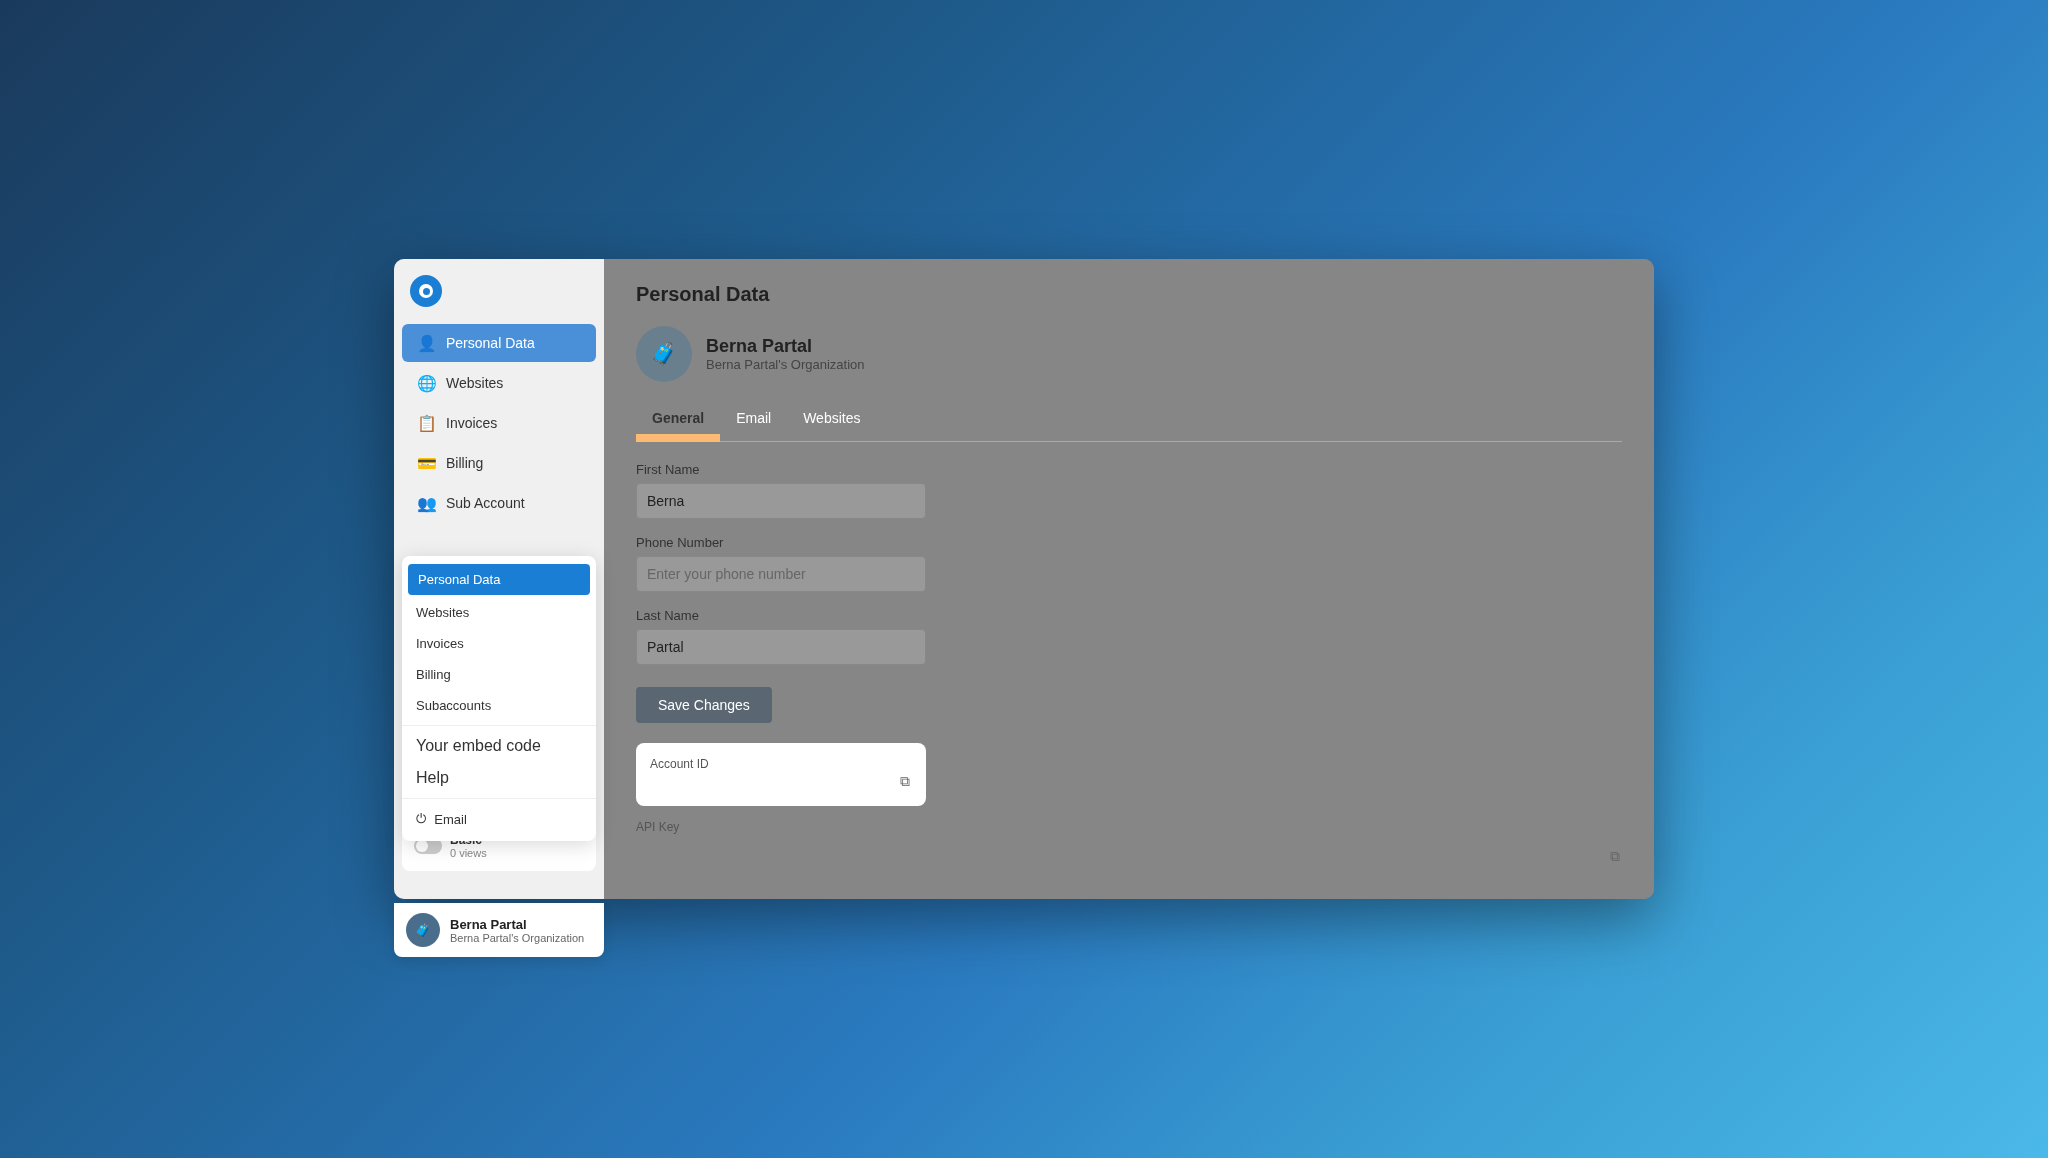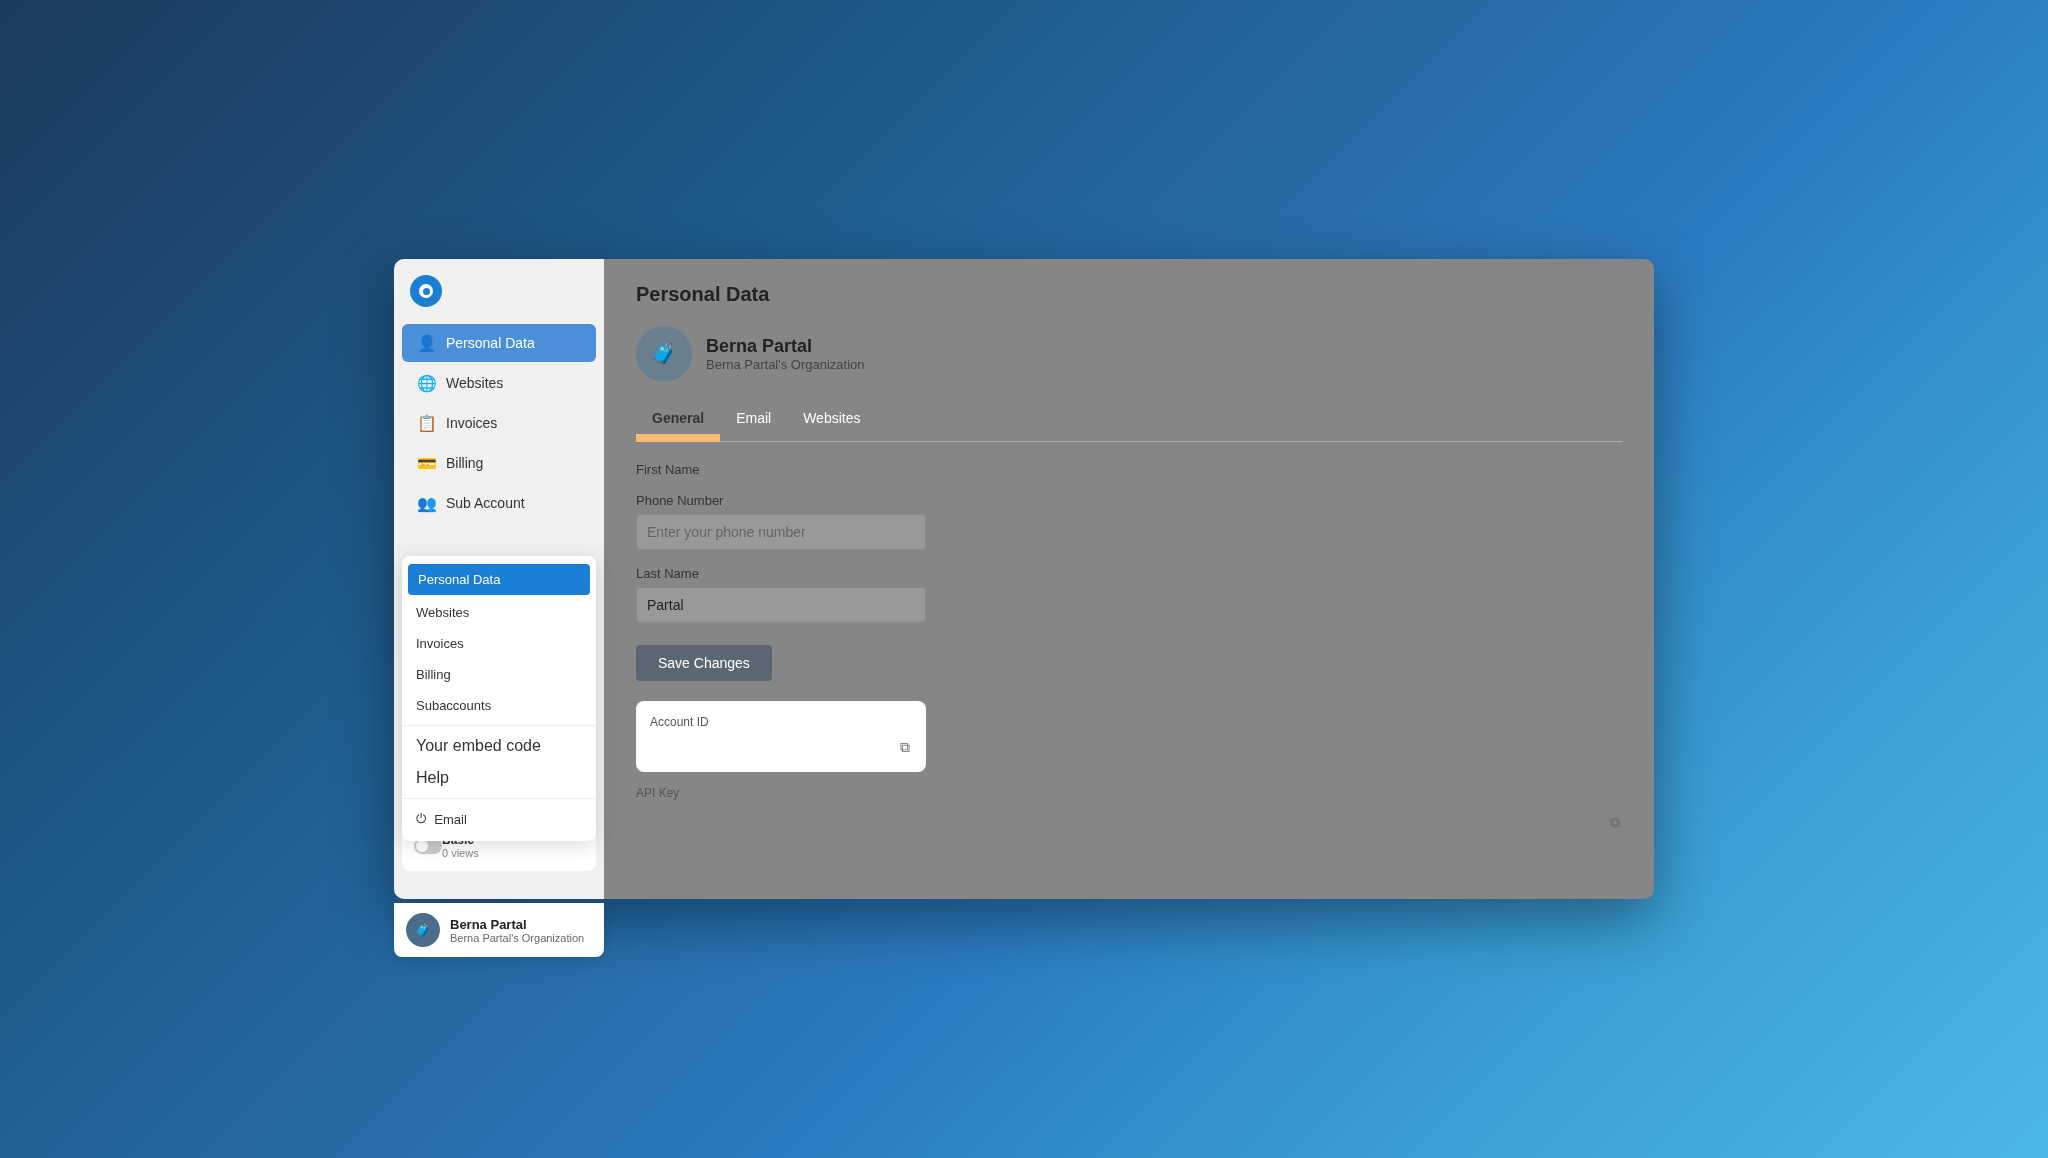--- a/index.html
+++ b/index.html
@@ -124,21 +124,21 @@
 
     .profile-card-org {
       font-size: 11px;
       color: #666;
       margin-top: 2px;
     }
 
     .profile-plan {
       display: flex;
       align-items: center;
-      gap: 0;
+      gap: 8px;
       margin-top: 10px;
     }
 
     .plan-toggle {
       width: 28px;
       height: 16px;
       background: #ccc;
       border-radius: 8px;
       position: relative;
     }
@@ -375,21 +375,20 @@
       width: 290px;
       background: white;
       border-radius: 8px;
       padding: 14px;
       margin-bottom: 14px;
     }
 
     .account-id-label {
       font-size: 12px;
       color: #555;
-      margin-bottom: 8px;
     }
 
     .account-id-field {
       display: flex;
       align-items: center;
       justify-content: space-between;
     }
 
     .account-id-value {
       font-size: 14px;
@@ -514,20 +513,21 @@
     
     <div class="tabs">
       <div class="tab active">General</div>
       <div class="tab">Email</div>
       <div class="tab">Websites</div>
     </div>
 
     
     <div class="form-group">
       <label class="form-label">First Name</label>
+      <input class="form-input" type="text" value="Berna" style="">
     </div>
 
     <div class="form-group">
       <label class="form-label">Phone Number</label>
       <input class="form-input" type="text" placeholder="Enter your phone number" style="">
     </div>
 
     <div class="form-group">
       <label class="form-label">Last Name</label>
       <input class="form-input" type="text" value="Partal" style="">

